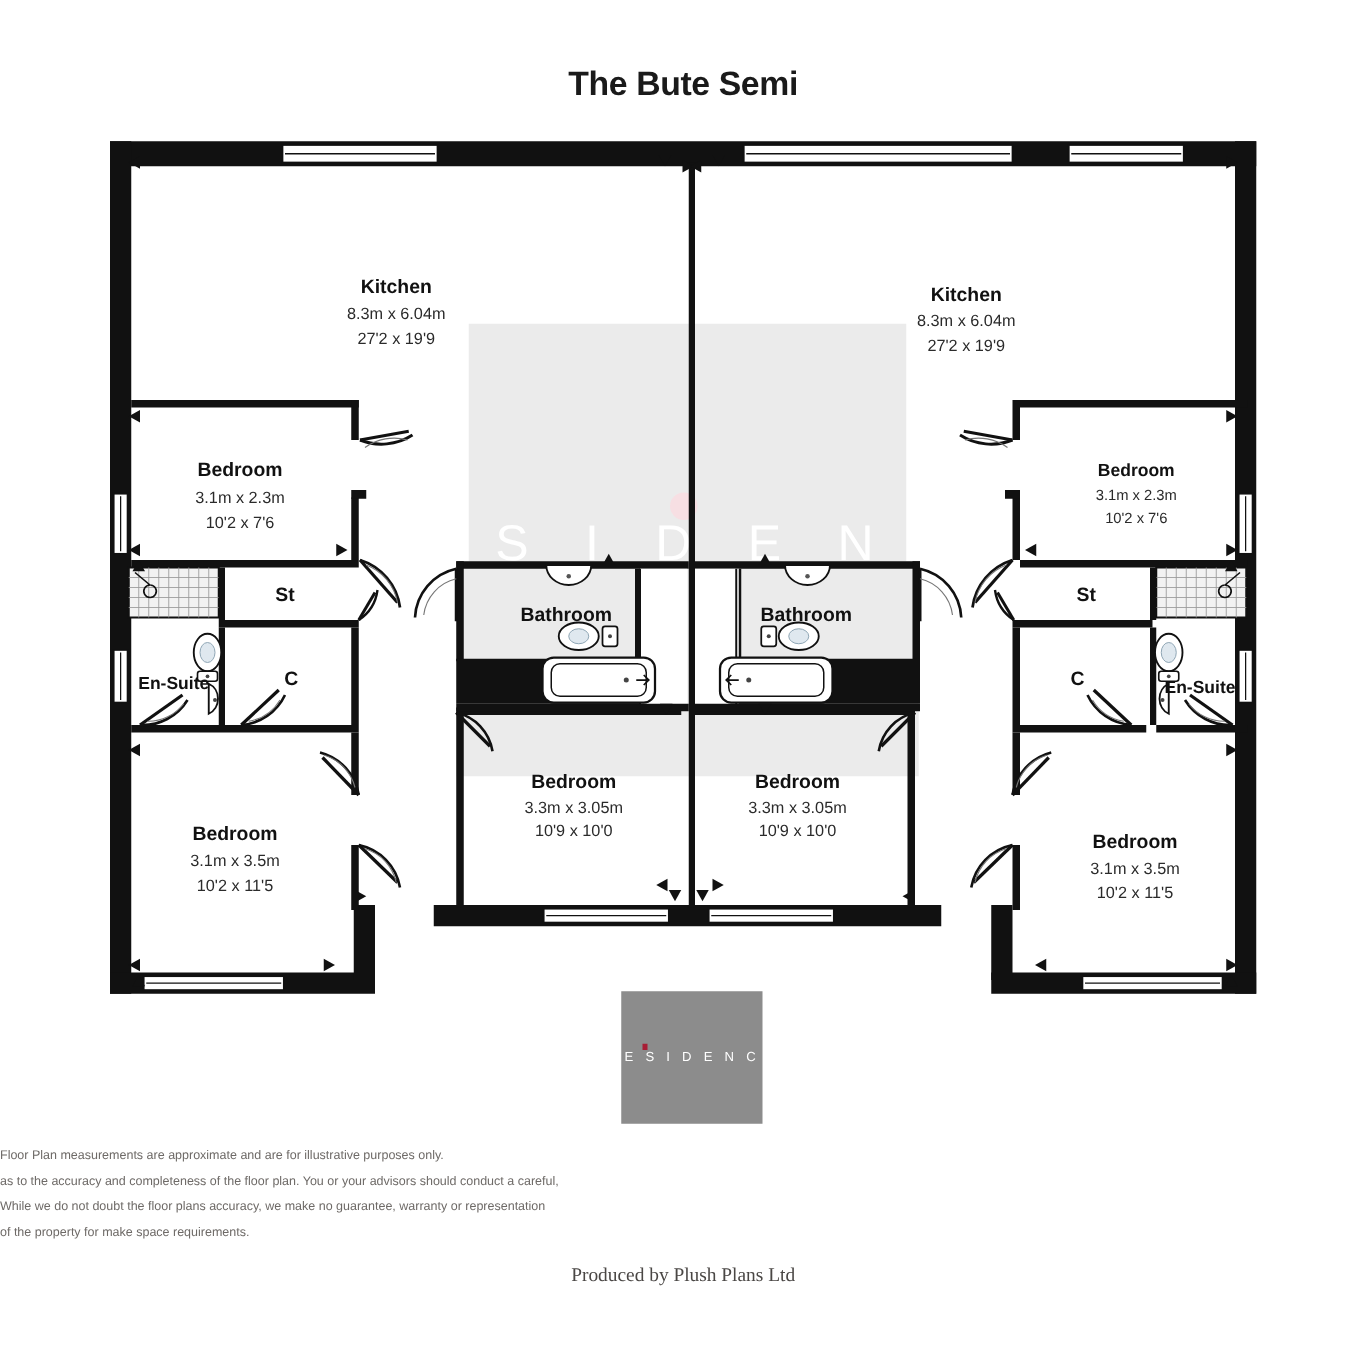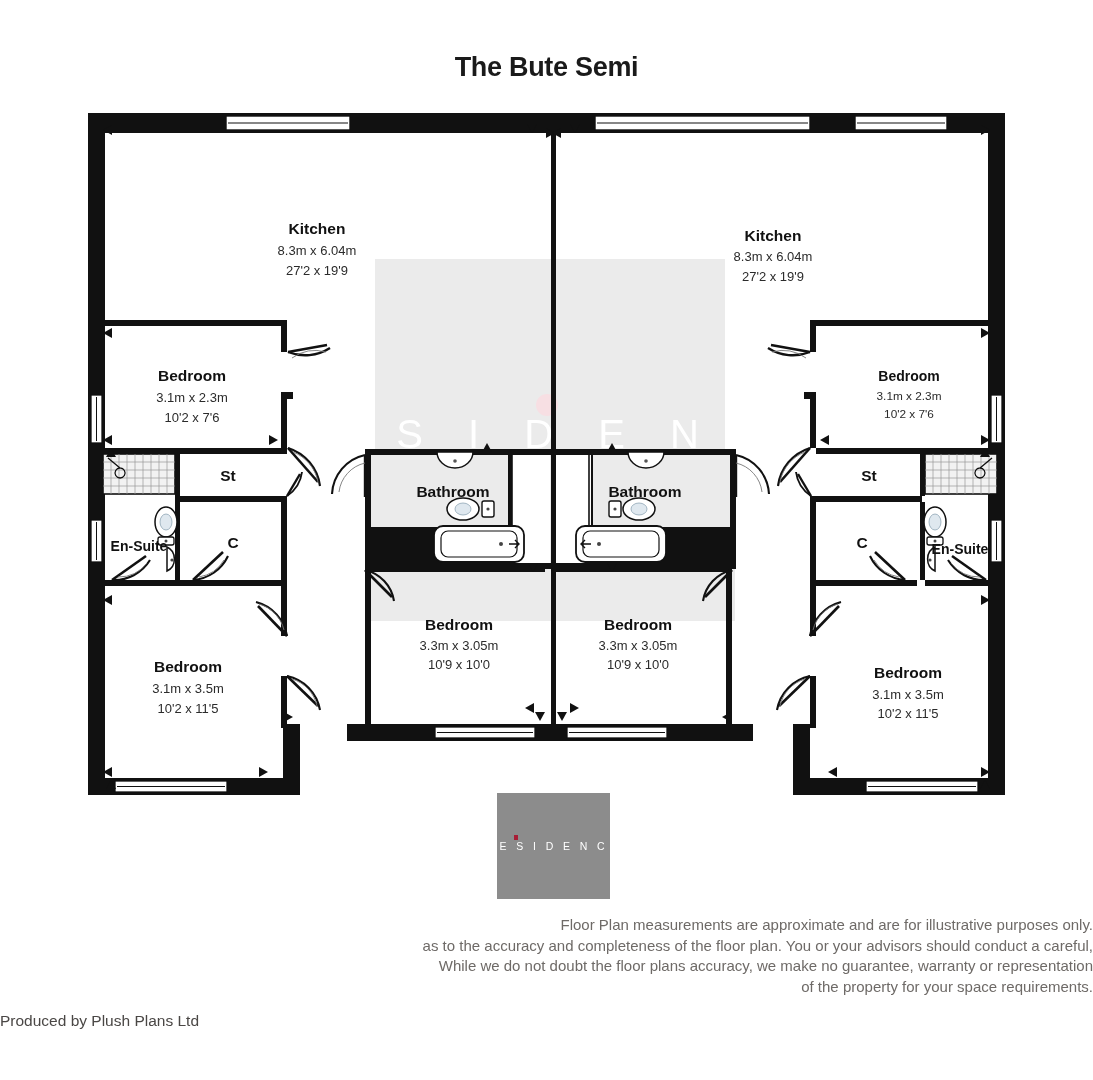--- a/index.html
+++ b/index.html
@@ -21,27 +21,27 @@
   .logo-inner{position:relative;}
   .logo-text{
     font-size:10.5px;letter-spacing:3.4px;color:#ffffff;font-family:"Liberation Sans",sans-serif;
     white-space:nowrap;
   }
   .logo-dot{
     position:absolute;left:31.5px;top:-5px;width:4.5px;height:4.5px;background:#a81d35;
   }
 
   .footer{
-    position:absolute;left:0;top:915px;width:1093px;text-align:right;
-    color:#6e6a67;font-size:15px;line-height:20.5px;
+    position:absolute;left:0;top:915px;width:1093px;text-align:left;
+    color:#6e6a67;font-size:10px;line-height:20.5px;
   }
   .footer .line{display:block;}
   .producer{
-    position:absolute;left:0;top:1012px;width:1093px;
-    color:#4a4745;font-size:15.5px;
+    position:absolute;left:0;top:1012px;width:1093px;text-align:center;
+    color:#4a4745;font-size:15.5px;font-family:Liberation Serif, serif;
   }
 
   
   .rm-name{font-family:"Liberation Sans",sans-serif;font-size:15.5px;font-weight:bold;fill:#111111;text-anchor:middle;}
   .rm-name-sm{font-family:"Liberation Sans",sans-serif;font-size:14px;font-weight:bold;fill:#111111;text-anchor:middle;}
   .rm-dim{font-family:"Liberation Sans",sans-serif;font-size:13px;fill:#2b2b2b;text-anchor:middle;}
   .rm-dim-sm{font-family:"Liberation Sans",sans-serif;font-size:11.8px;fill:#2b2b2b;text-anchor:middle;}
   .wm{font-family:"Liberation Sans",sans-serif;font-size:40px;fill:#ffffff;letter-spacing:17px;text-anchor:middle;}
 </style>
 </head>
@@ -431,18 +431,18 @@
     <div class="logo-inner">
       <div class="logo-dot"></div>
       <div class="logo-text">R E S I D E N C E</div>
     </div>
   </div>
 
   <div class="footer">
     <span class="line">Floor Plan measurements are approximate and are for illustrative purposes only.</span>
     <span class="line">as to the accuracy and completeness of the floor plan. You or your advisors should conduct a careful,</span>
     <span class="line">While we do not doubt the floor plans accuracy, we make no guarantee, warranty or representation</span>
-    <span class="line">of the property for your space requirements.</span>
+    <span class="line">of the property for make space requirements.</span>
   </div>
 
   <div class="producer">Produced by Plush Plans Ltd</div>
 
 </div>
 
 </body></html>

